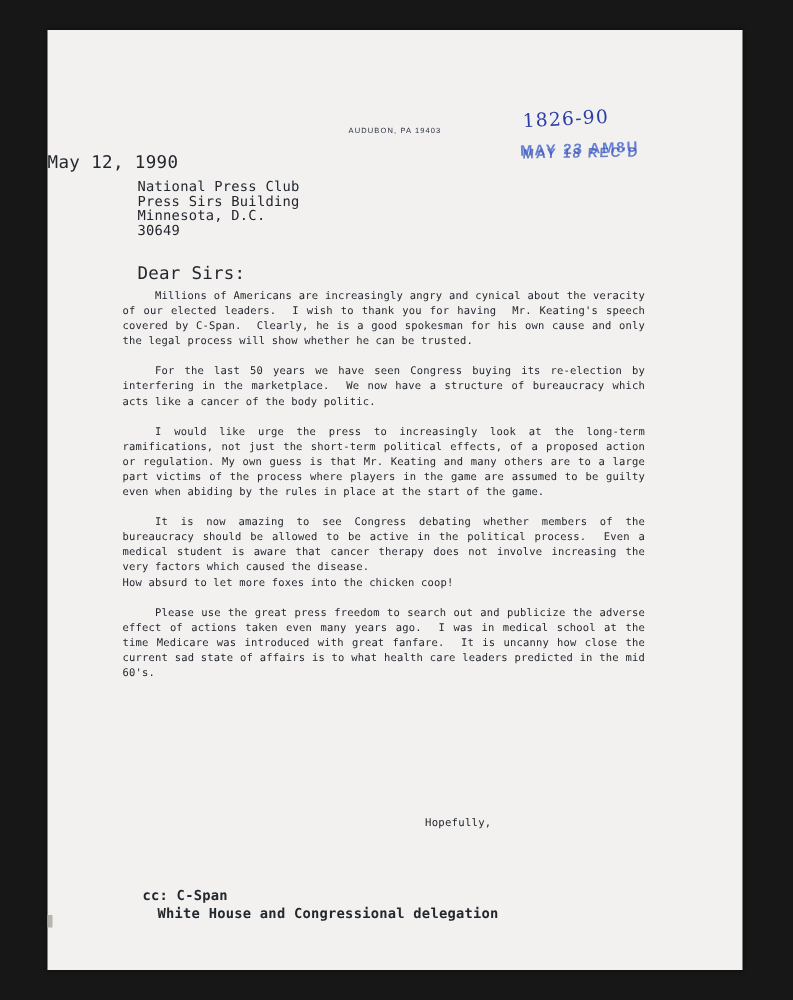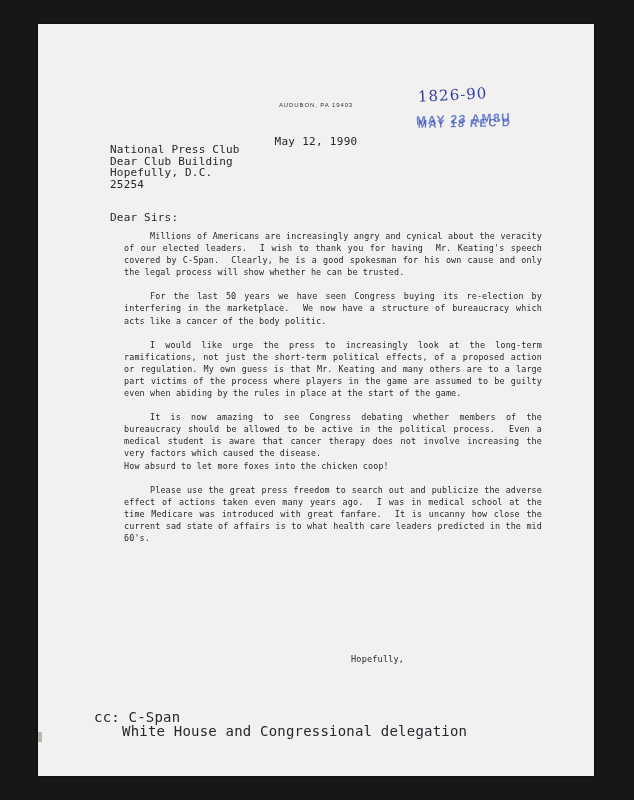--- a/index.html
+++ b/index.html
@@ -81,78 +81,78 @@
     color: #3c56bb;
     letter-spacing: 1.5px;
     opacity: 0.75;
     position: absolute;
     top: 5px;
     left: 2px;
     transform: rotate(-1deg) skewX(-4deg);
   }
   .date-line {
     position: absolute;
-    top: 111px;
+    top: 98px;
     left: 0;
     width: 100%;
-    text-align: center;
-    font-size: 11px;
+    font-size: 14px;
     letter-spacing: 0.3px;
   }
   .address-block {
     position: absolute;
     top: 120px;
     left: 72px;
     font-size: 11px;
     line-height: 11.5px;
     letter-spacing: 0.2px;
   }
   .salutation {
     position: absolute;
     top: 187px;
     left: 72px;
-    font-size: 11px;
+    font-size: 14px;
     letter-spacing: 0.2px;
   }
   .body-block {
     position: absolute;
     top: 206px;
-    left: 86px;
+    left: 60px;
     width: 418px;
     font-size: 8.4px;
     line-height: 12.1px;
     letter-spacing: 0.15px;
   }
   .body-block p {
     margin: 0 0 12px 0;
     text-align: justify;
     white-space: pre-wrap;
   }
   .body-block p.indent {
     text-indent: 26px;
   }
   .closing {
     position: absolute;
     top: 630px;
-    left: 301px;
+    left: 290px;
     font-size: 8.5px;
     letter-spacing: 0.2px;
     padding-left: 12px;
   }
   .cc-block {
     position: absolute;
     top: 686px;
-    left: 56px;
-    font-size: 14px;
+    left: 76px;
+    font-size: 11px;
     line-height: 14px;
     letter-spacing: 0.2px;
+    font-weight: bold;
   }
   .cc-block .cc-second {
     display: block;
-    margin-left: 28px;
+    margin-left: 12px;
   }
   .edge-mark {
     position: absolute;
     left: 0;
     top: 708px;
     width: 4px;
     height: 10px;
     background: #b9b6b0;
   }
 </style>
@@ -168,23 +168,23 @@
 
     <div class="stamp">
       <div class="line1">MAY 23 AM8U</div>
       <div class="line2">MAY 18 REC'D</div>
     </div>
 
     <div class="date-line letter-text">May 12, 1990</div>
 
     <div class="address-block letter-text">
       <div>National Press Club</div>
-      <div>Dear Club Building</div>
-      <div>Hopefully, D.C.</div>
-      <div>25254</div>
+      <div>Press Sirs Building</div>
+      <div>Minnesota, D.C.</div>
+      <div>30649</div>
     </div>
 
     <div class="salutation letter-text">Dear Sirs:</div>
 
     <div class="body-block letter-text">
       <p class="indent">Millions of Americans are increasingly angry and cynical about the veracity of our elected leaders.  I wish to thank you for having  Mr. Keating's speech covered by C-Span.  Clearly, he is a good spokesman for his own cause and only the legal process will show whether he can be trusted.</p>
       <p class="indent">For the last 50 years we have seen Congress buying its re-election by interfering in the marketplace.  We now have a structure of bureaucracy which acts like a cancer of the body politic.</p>
       <p class="indent">I would like urge the press to increasingly look at the long-term ramifications, not just the short-term political effects, of a proposed action or regulation. My own guess is that Mr. Keating and many others are to a large part victims of the process where players in the game are assumed to be guilty even when abiding by the rules in place at the start of the game.</p>
       <p class="indent">It is now amazing to see Congress debating whether members of the bureaucracy should be allowed to be active in the political process.  Even a medical student is aware that cancer therapy does not involve increasing the very factors which caused the disease.
 How absurd to let more foxes into the chicken coop!</p>

